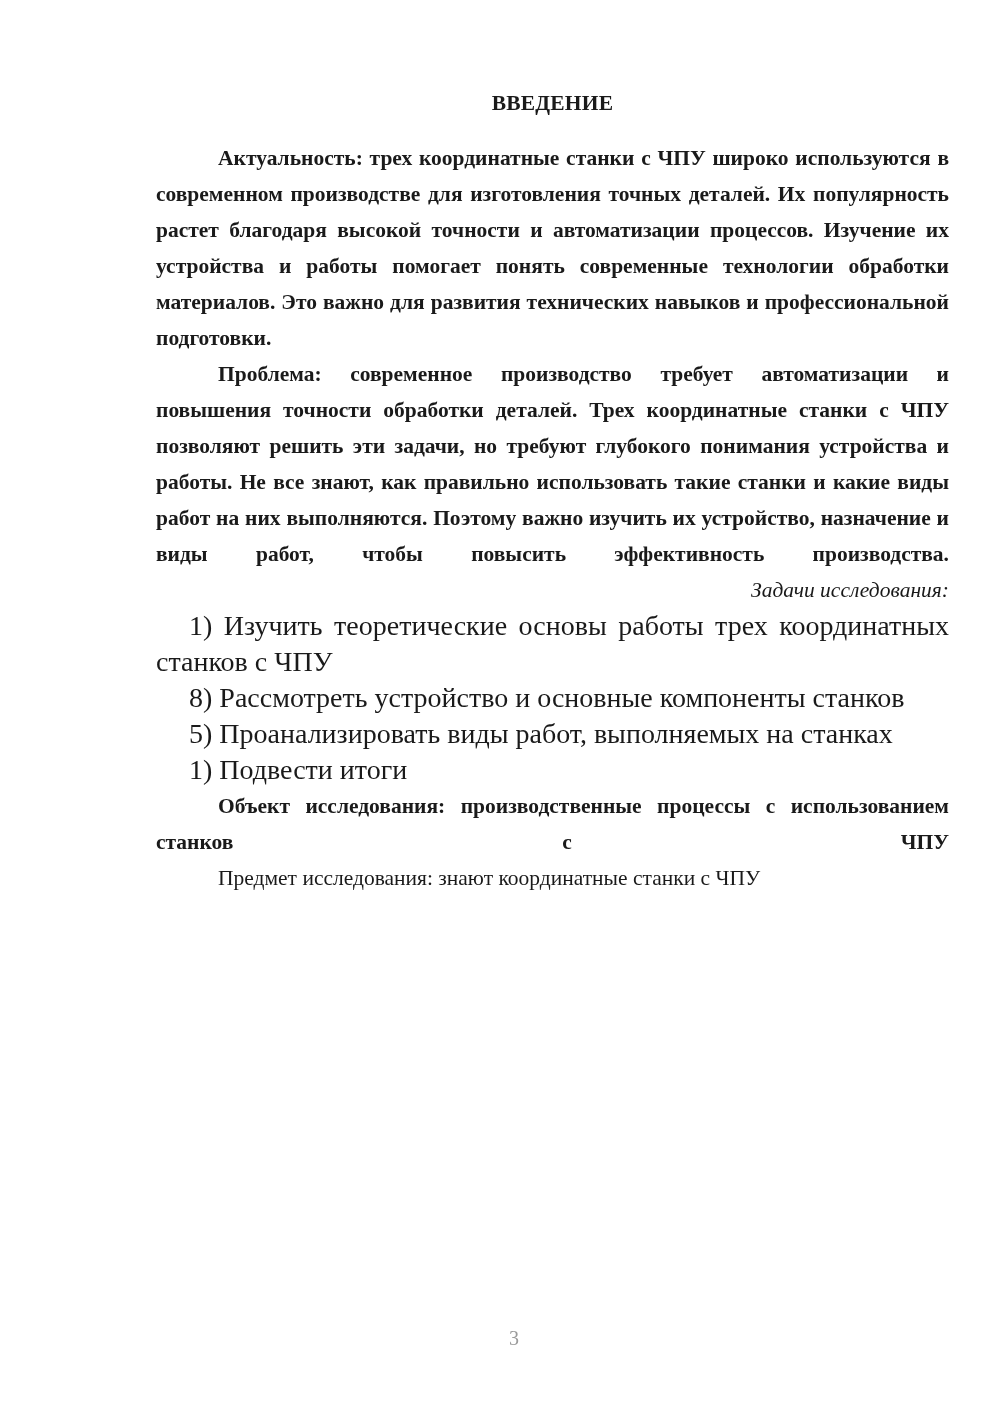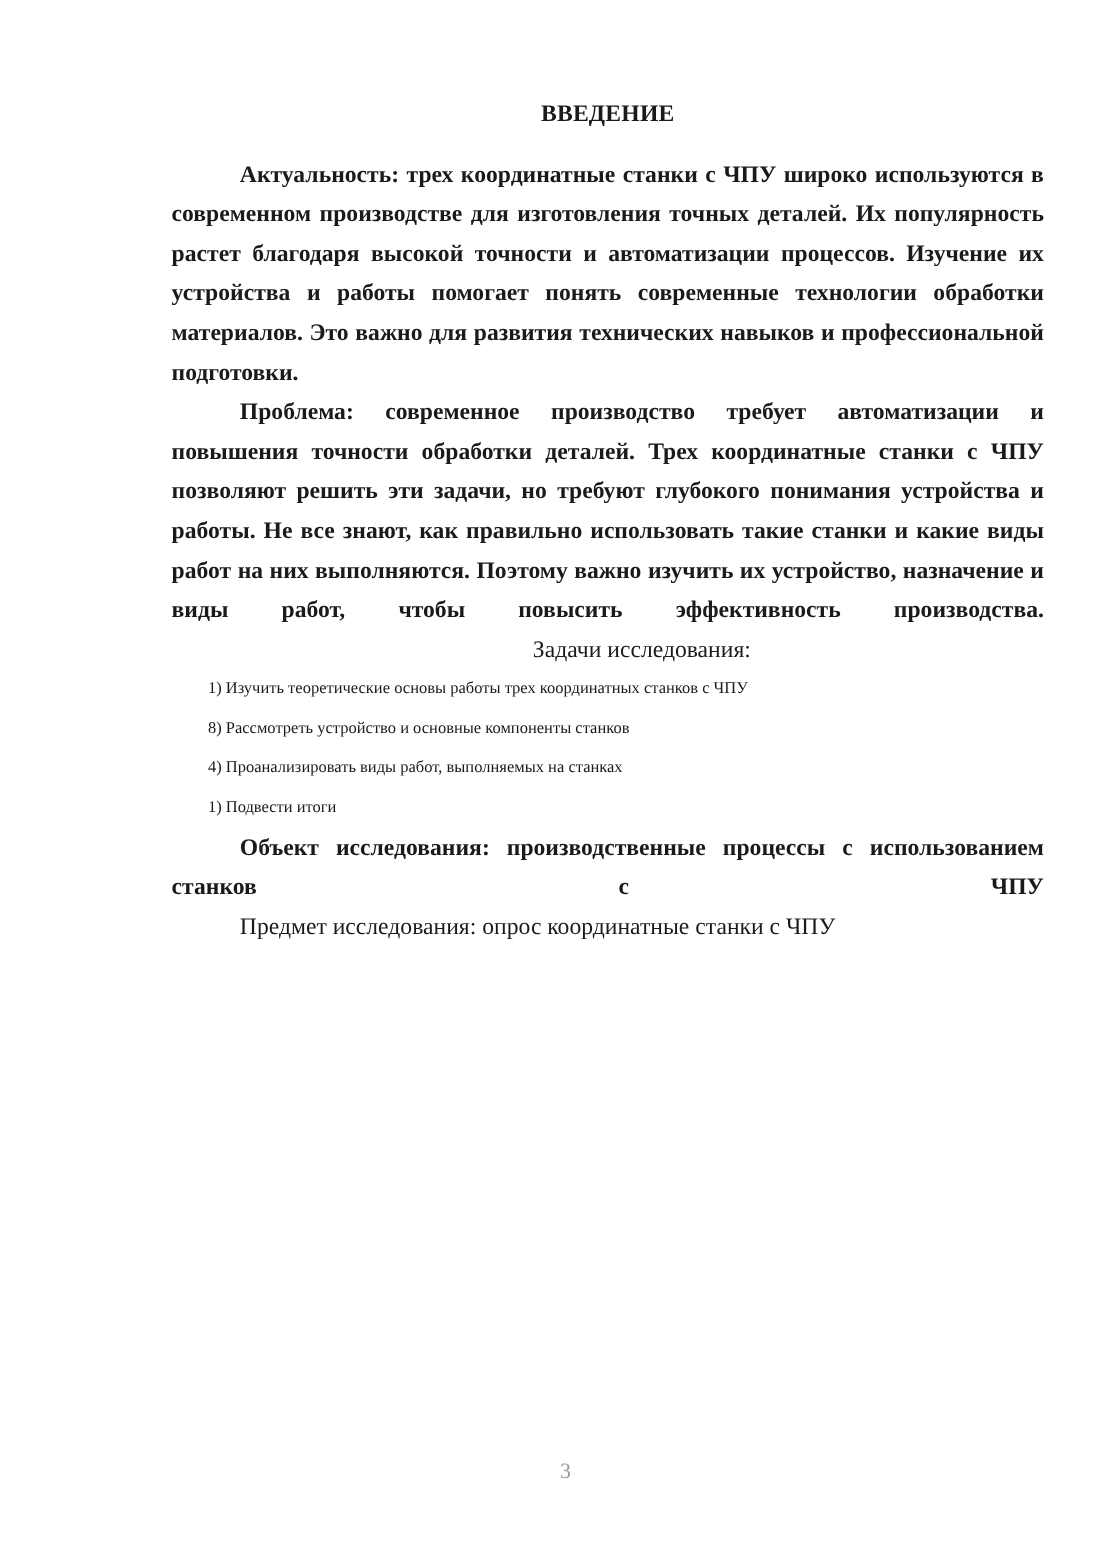--- a/index.html
+++ b/index.html
@@ -53,34 +53,35 @@
     hyphens: none;
   }
 
   
   .para.stretch-last {
     text-align-last: justify;
     font-weight: bold;
   }
 
   .list-item {
-    font-size: 15px;
+    font-size: 28px;
     line-height: 36px;
     text-align: justify;
     text-justify: inter-word;
     text-indent: 33px;
     margin: 0;
   }
 
   .sub-head {
     font-size: 21.5px;
     line-height: 36px;
-    text-align: center;
+    text-align: right;
     text-indent: 62px;
     margin: 0;
+    font-style: italic;
   }
 
   .plain {
     font-size: 21.5px;
     line-height: 36px;
     text-align: left;
     text-indent: 62px;
     margin: 0;
   }
 
@@ -108,27 +109,27 @@
 
     <p class="para stretch-last">Проблема: современное производство требует автоматизации и повышения точности обработки деталей. Трех координатные станки с ЧПУ позволяют решить эти задачи, но требуют глубокого понимания устройства и работы. Не все знают, как правильно использовать такие станки и какие виды работ на них выполняются. Поэтому важно изучить их устройство, назначение и виды работ, чтобы повысить эффективность производства.</p>
 
 
     <p class="sub-head">Задачи исследования:</p>
 
     <p class="list-item">1) Изучить теоретические основы работы трех координатных станков с ЧПУ</p>
 
     <p class="list-item">8) Рассмотреть устройство и основные компоненты станков</p>
 
-    <p class="list-item">4) Проанализировать виды работ, выполняемых на станках</p>
+    <p class="list-item">5) Проанализировать виды работ, выполняемых на станках</p>
 
 
     <p class="list-item">1) Подвести итоги</p>
 
     <p class="para stretch-last">Объект исследования: производственные процессы с использованием станков с ЧПУ</p>
 
-    <p class="plain">Предмет исследования: опрос координатные станки с ЧПУ</p>
+    <p class="plain">Предмет исследования: знают координатные станки с ЧПУ</p>
 
 
   </div>
 
   <div class="page-number">3</div>
 
 </div>
 
 </body></html>

